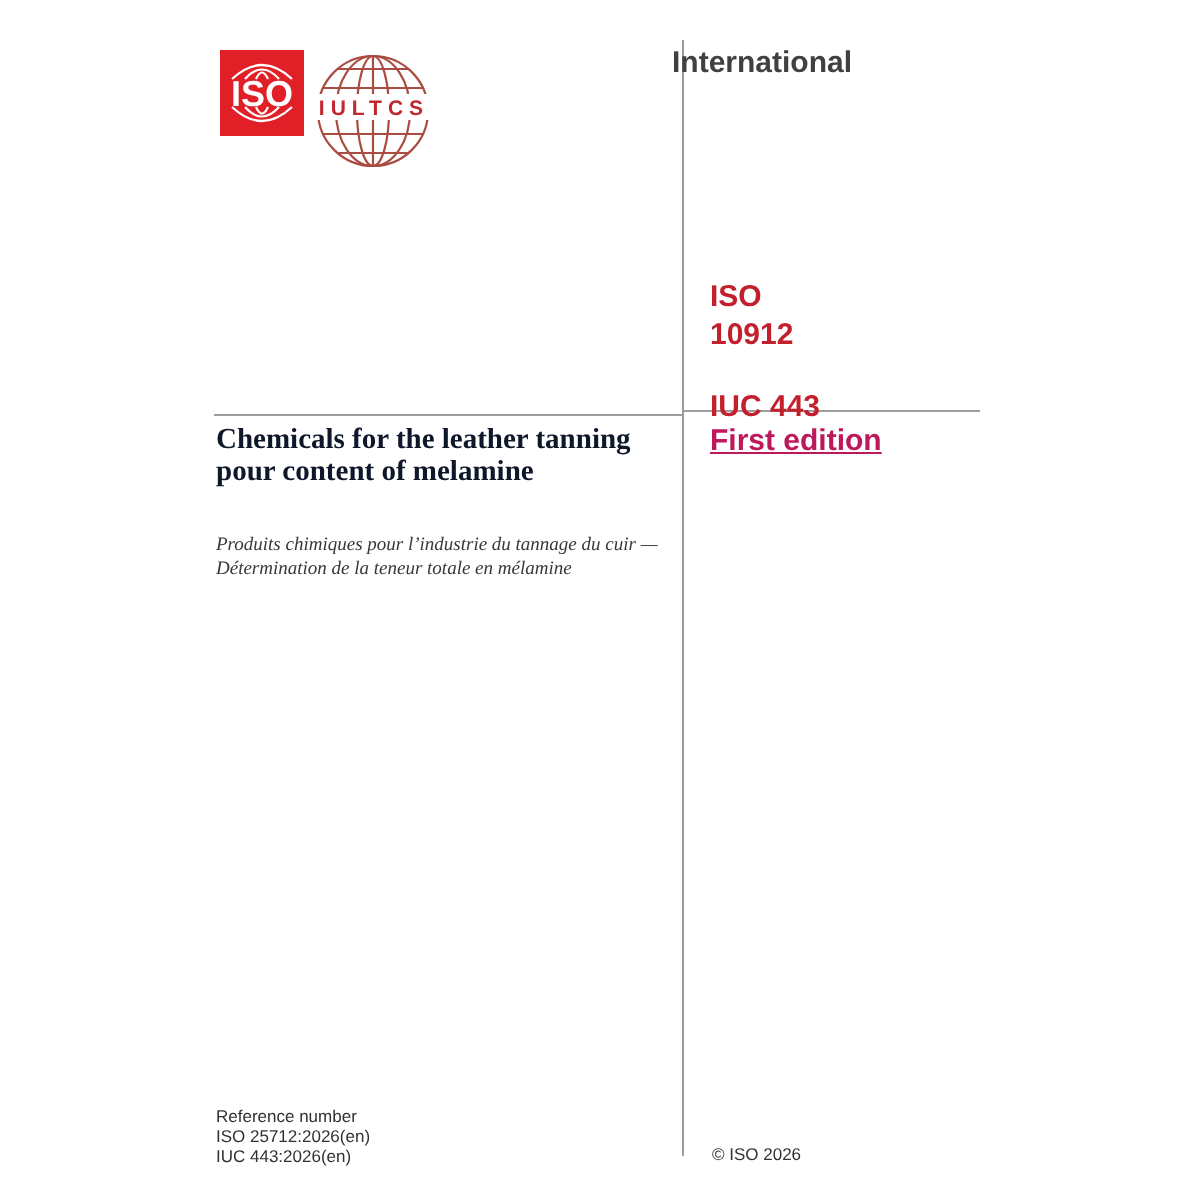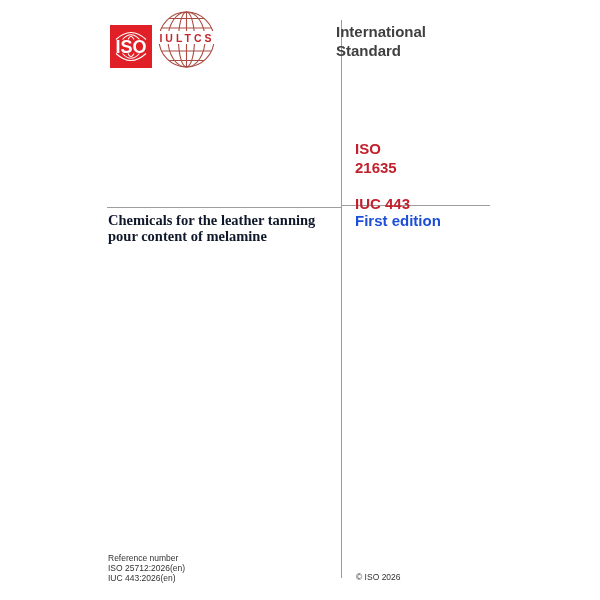--- a/index.html
+++ b/index.html
@@ -4,35 +4,35 @@
 <style>
   html,body { margin:0; padding:0; background:#fff; }
   .page {
     position:relative; width:600px; height:600px; background:#ffffff;
     font-family:"Liberation Sans", sans-serif; overflow:hidden;
   }
   .abs { position:absolute; }
 
   
   .iso-logo   { left:110px; top:25px; width:42px; height:43px; }
-  .iultcs-logo{ left:156px; top:8px; width:62px; height:62px; }
+  .iultcs-logo{ left:156px; top:24px; width:62px; height:62px; }
 
   
   .v-rule     { left:341px; top:20px; width:1px; height:558px; background:#9b9b9b; }
   .rule-left  { left:107px; top:207px; width:234px; height:1px; background:#9e9e9e; }
   .rule-right { left:342px; top:205px; width:148px; height:1px; background:#9e9e9e; }
 
   
   .intl-standard { left:336px; top:22px; font-size:15px; font-weight:bold;
                    line-height:19px; color:#404040; }
   .designation   { left:355px; top:139px; font-size:15px; font-weight:bold;
                    line-height:19px; color:#c2202c; }
   .designation .iuc { margin-top:17px; }
   .edition       { left:355px; top:211px; font-size:15px; font-weight:bold;
-                   line-height:19px; color:#1d4ed8; }
+                   line-height:19px; color:#be185d;text-decoration:underline; }
 
   
   .title-en { left:108px; top:213px; width:242px;
               font-family:"Liberation Serif", serif; font-weight:bold;
               font-size:14.5px; line-height:15.5px; color:#0f172a; }
   .title-fr { left:108px; top:267px; width:242px;
               font-family:"Liberation Serif", serif; font-style:italic;
               font-size:9.5px; line-height:12px; color:#3a3736; }
 
   
@@ -75,38 +75,41 @@
       <text x="31" y="33.5" text-anchor="middle" fill="#c2272d" font-size="10.5" font-weight="bold" letter-spacing="3" font-family="Liberation Sans, sans-serif">IULTCS</text>
     </svg>
   </div>
 
   <div class="abs v-rule"></div>
   <div class="abs rule-left"></div>
   <div class="abs rule-right"></div>
 
   <div class="abs intl-standard">
     <div>International</div>
-    <div>Standard</div>
   </div>
 
   <div class="abs designation">
     <div>ISO</div>
-    <div>21635</div>
+    <div>10912</div>
     <div class="iuc">IUC 443</div>
   </div>
 
   <div class="abs edition">
     <div>First edition</div>
   </div>
 
   <div class="abs title-en">
     <div>Chemicals for the leather tanning</div>
     <div>pour content of melamine</div>
   </div>
 
+  <div class="abs title-fr">
+    <div>Produits chimiques pour l’industrie du tannage du cuir —</div>
+    <div>Détermination de la teneur totale en mélamine</div>
+  </div>
 
   <div class="abs ref-block">
     <div>Reference number</div>
     <div>ISO 25712:2026(en)</div>
     <div>IUC 443:2026(en)</div>
   </div>
 
   <div class="abs copyright">© ISO 2026</div>
 
 </div>

